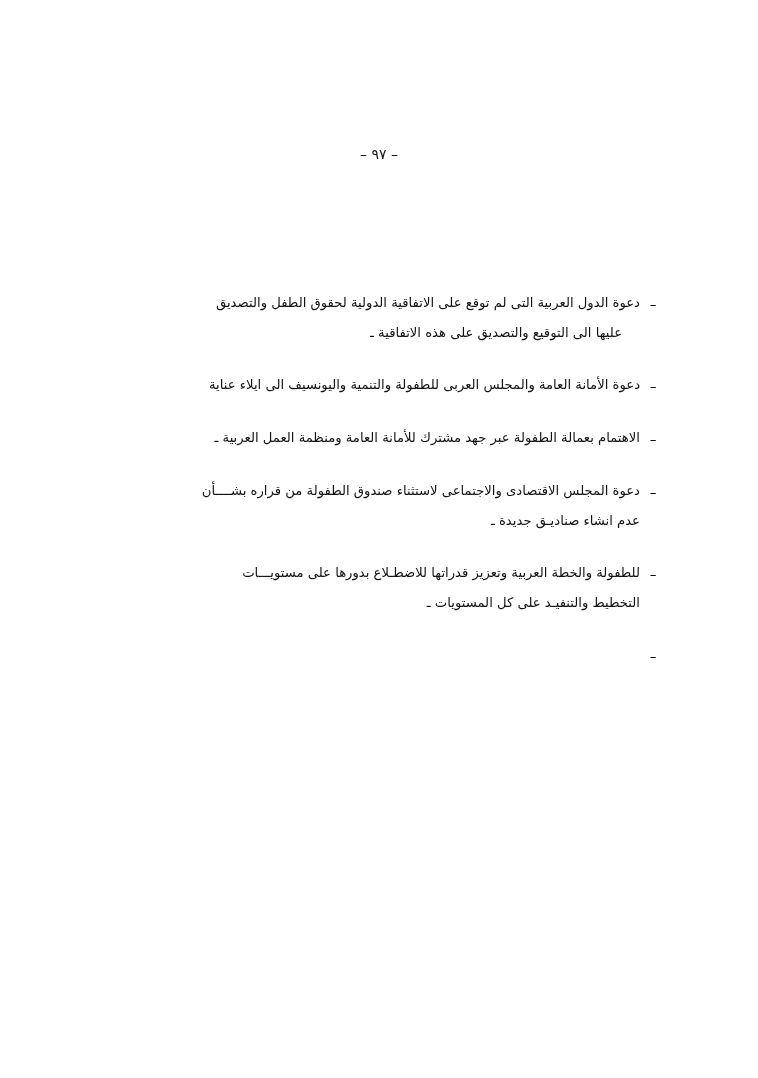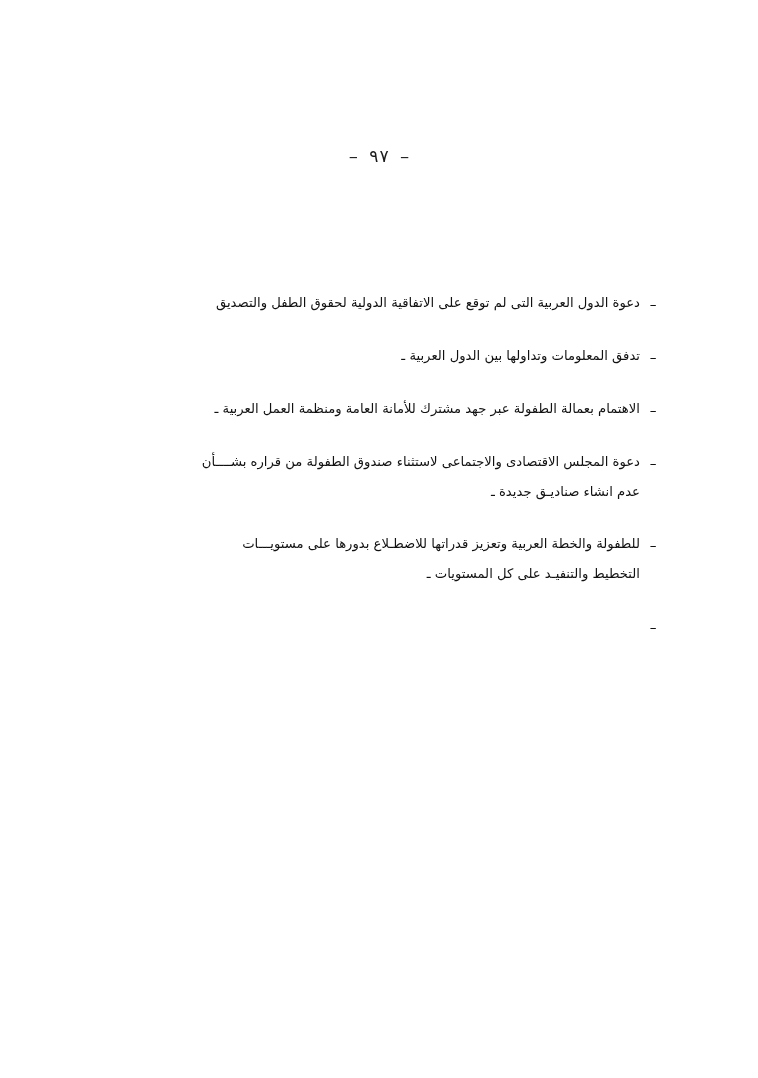--- a/index.html
+++ b/index.html
@@ -19,25 +19,24 @@
     position: absolute;
     inset: 0;
     background: #ffffff;
   }
   .page-number {
     position: absolute;
     top: 146px;
     left: 0;
     width: 758px;
     text-align: center;
-    font-size: 17px;
+    font-size: 14px;
     letter-spacing: 1px;
     color: #1a1a1a;
     direction: ltr;
-    font-family: Liberation Mono, monospace;
   }
   .content {
     position: absolute;
     top: 288px;
     right: 92px;
     left: 92px;
     direction: rtl;
   }
   .bullet-item {
     display: flex;
@@ -73,27 +72,28 @@
 <div class="page">
 
   <div class="page-number">– ٩٧ –</div>
 
   <div class="content">
 
     <div class="bullet-item">
       <div class="dash">–</div>
       <div class="item-body">
         <div class="line">دعوة الدول العربية التى لم توقع على الاتفاقية الدولية لحقوق الطفل والتصديق</div>
+        <div class="line indent-1">عليها  الى التوقيع والتصديق على هذه الاتفاقية ـ</div>
       </div>
     </div>
 
     <div class="bullet-item">
       <div class="dash">–</div>
       <div class="item-body">
-        <div class="line">تدفق المعلومات وتداولها  بين الدول العربية   ـ</div>
+        <div class="line">دعوة الأمانة العامة والمجلس العربى للطفولة والتنمية واليونسيف الى ايلاء عناية</div>
       </div>
     </div>
 
     <div class="bullet-item">
       <div class="dash">–</div>
       <div class="item-body">
         <div class="line">الاهتمام بعمالة الطفولة عبر جهد مشترك للأمانة العامة ومنظمة العمل العربية ـ</div>
       </div>
     </div>
 

